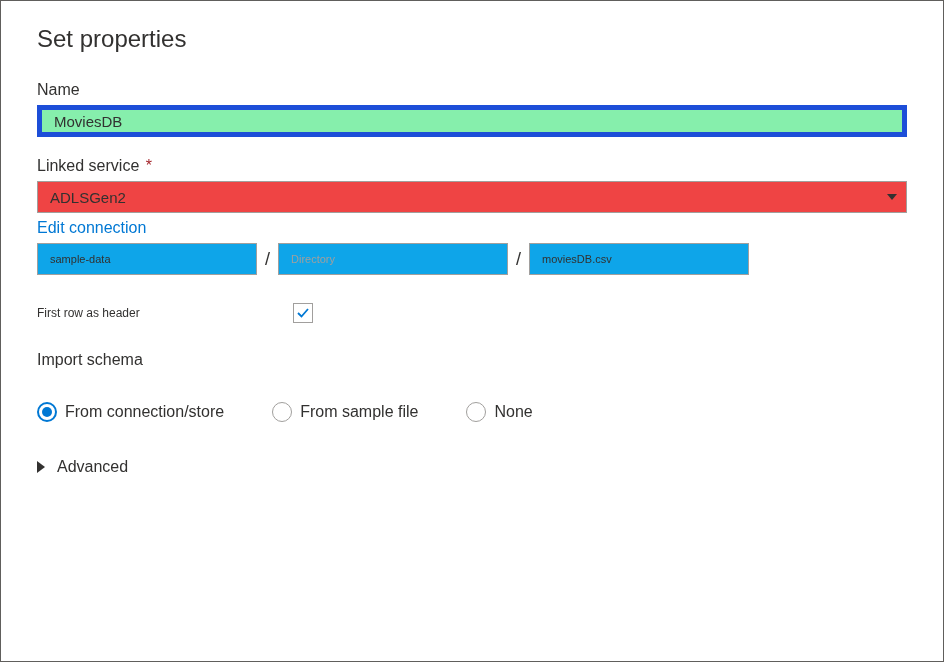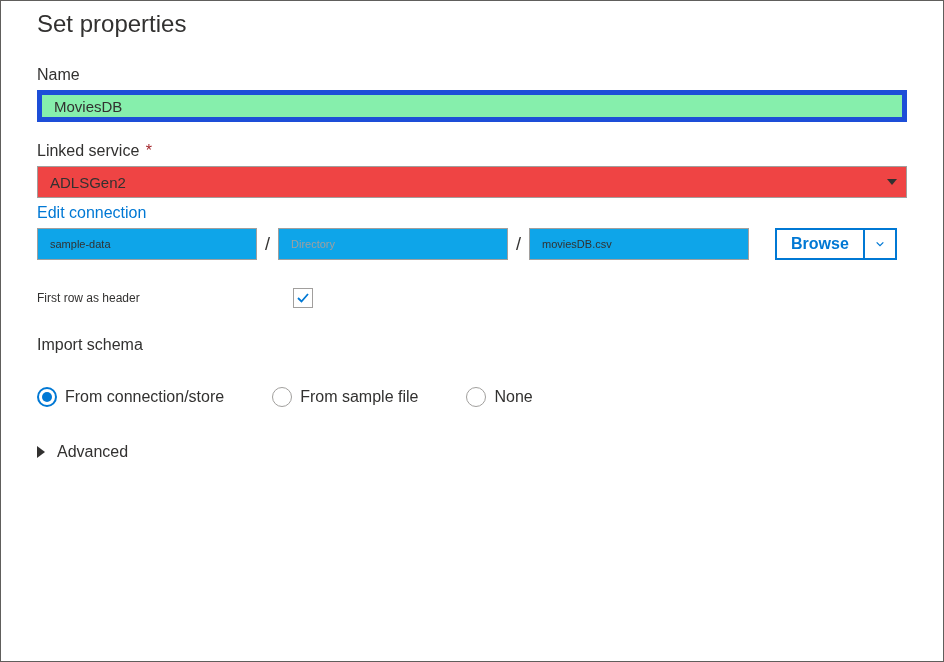--- a/index.html
+++ b/index.html
@@ -10,21 +10,21 @@
     body {
       font-family: "Segoe UI", -apple-system, BlinkMacSystemFont, sans-serif;
       font-size: 14px;
       color: #323130;
       background: #ffffff;
     }
     .panel {
       width: 944px;
       height: 662px;
       border: 1px solid #605e5c;
-      padding: 9px 36px;
+      padding: 24px 36px;
     }
     .page-title {
       font-size: 24px;
       font-weight: 400;
       color: #323130;
       margin-bottom: 28px;
     }
     .form-group {
       margin-bottom: 20px;
     }
@@ -249,28 +249,20 @@
       <input type="text" class="select-input" readonly="" value="ADLSGen2" style="">
       <span class="select-caret"></span>
     </div>
     <a class="link">Edit connection</a>
     <div class="file-path-row">
       <input type="text" class="path-input path-container" value="sample-data" style="">
       <span class="path-separator">/</span>
       <input type="text" class="path-input path-directory" placeholder="Directory" style="">
       <span class="path-separator">/</span>
       <input type="text" class="path-input path-file" value="moviesDB.csv" style="">
-      <div class="browse-group">
-        <button class="browse-btn">Browse</button>
-        <button class="browse-caret-btn">
-          <svg class="browse-chevron" viewBox="0 0 12 12">
-            <path d="M2 4 L6 8 L10 4" stroke="#0078d4" stroke-width="1.5" fill="none"></path>
-          </svg>
-        </button>
-      </div>
     </div>
   </div>
 
   <div class="checkbox-row">
     <span class="checkbox-label">First row as header</span>
     <div class="checkbox">
       <svg class="checkmark" viewBox="0 0 14 14">
         <path d="M2 7 L5.5 10.5 L12 3" stroke="#0078d4" stroke-width="1.8" fill="none"></path>
       </svg>
     </div>

